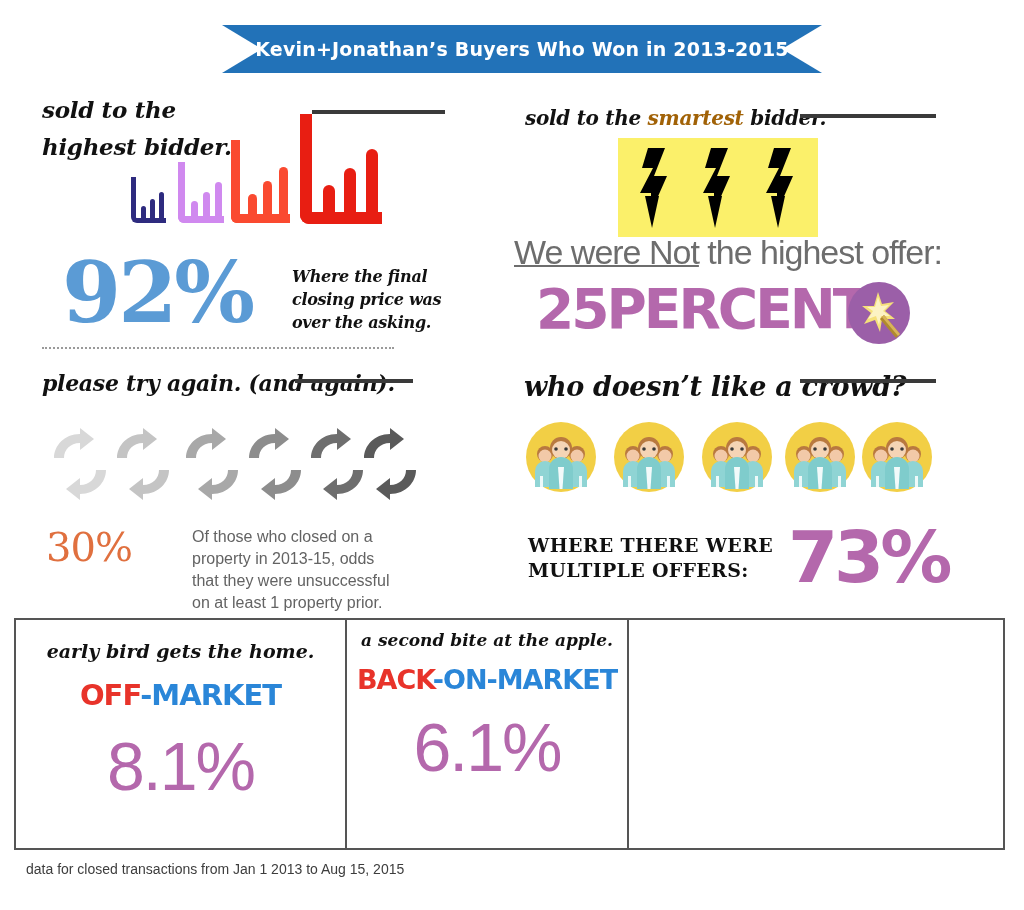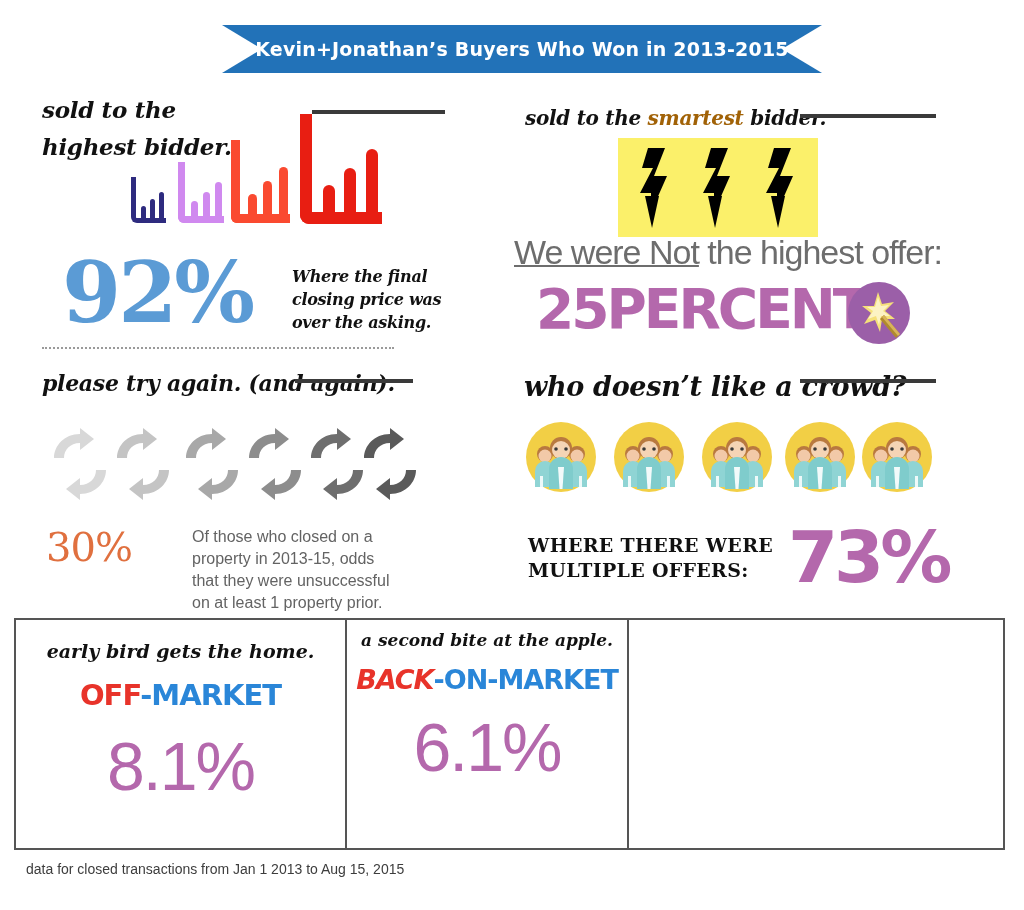--- a/index.html
+++ b/index.html
@@ -449,21 +449,21 @@
       <div class="panel-kicker" style="margin-top:20px;font-size:19px;">early bird gets the home.</div>
       <div class="panel-label" style="margin-top:16px;font-size:29px;">
         <span style="color:#e8332a;">OFF</span><span style="color:#2a86d8;">-MARKET</span>
       </div>
       <div class="panel-value" style="margin-top:18px;font-size:68px;line-height:72px;">8.1%</div>
     </div>
 
     <div class="panel" style="left:331px;width:280px;">
       <div class="panel-kicker" style="margin-top:10px;font-size:17px;">a second bite at the apple.</div>
       <div class="panel-label" style="margin-top:14px;font-size:27px;">
-        <span style="color:#e8332a;font-style:italic;">BACK</span><span style="color:#2a86d8;">-ON-MARKET</span>
+        <span style="color:#e8332a;">BACK</span><span style="color:#2a86d8;">-ON-MARKET</span>
       </div>
       <div class="panel-value" style="margin-top:16px;font-size:68px;line-height:72px;">6.1%</div>
     </div>
 
   </div>
 
   <div class="footer-note">data for closed transactions from Jan 1 2013 to Aug 15, 2015</div>
 
 </div>
 

